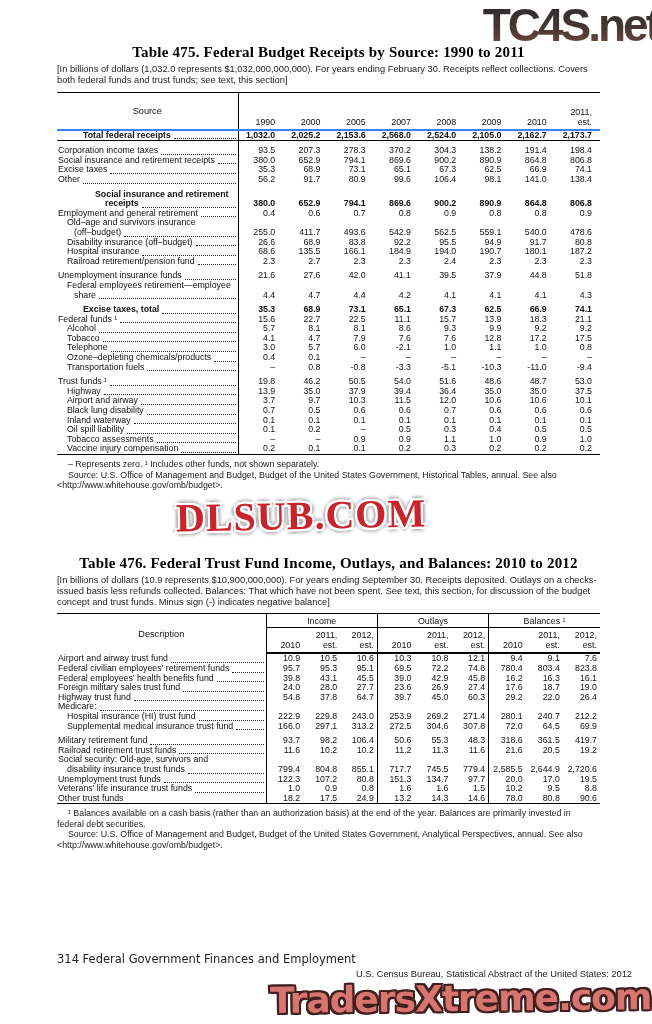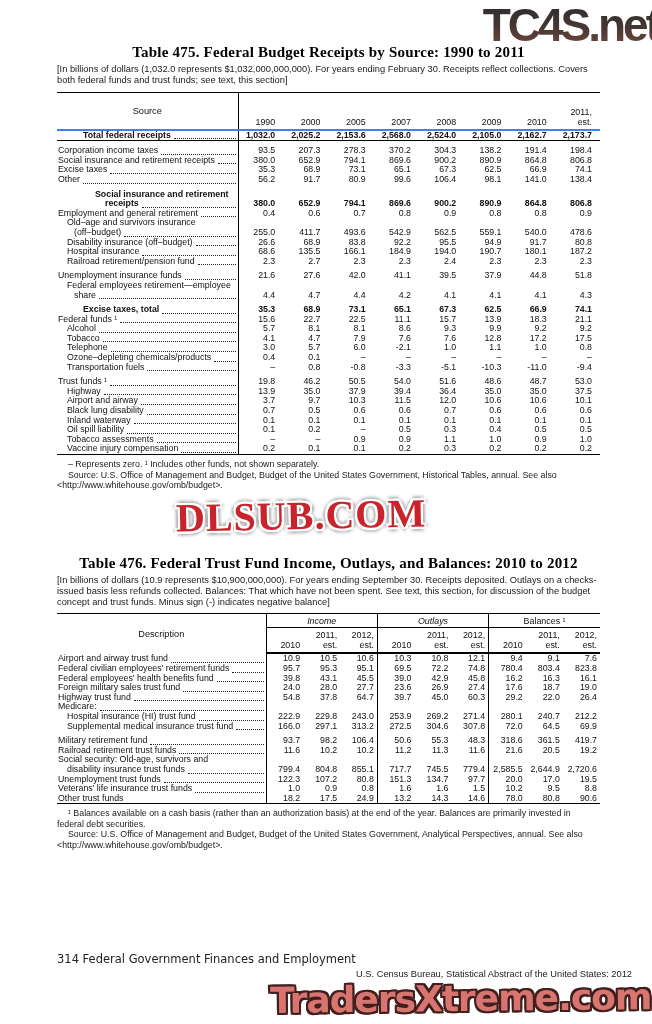--- a/index.html
+++ b/index.html
@@ -51,21 +51,21 @@
   
   table{border-collapse:collapse;table-layout:fixed;width:543px;
         border-top:1px solid #000;border-bottom:1.5px solid #000;}
   th{font-weight:normal;font-size:8.9px;color:#111;padding:0;}
   th.src{text-align:center;vertical-align:middle;border-right:1px solid #000;font-size:9.2px;}
   th.yr{text-align:right;vertical-align:bottom;white-space:pre-line;
         padding:2px 8px 2px 0;line-height:10px;}
   #t476 th.yr{padding-right:3px;}
   #t475 thead th{border-bottom:2px solid #3b82f6;height:32px;}
   #t476 tr.grp th.g{border-bottom:1px solid #000;text-align:center;height:13px;}
-  #t476 tr.grp th:nth-child(2),#t476 tr.grp th:nth-child(3){border-right:1px solid #000;font-style:italic;}
+  #t476 tr.grp th:nth-child(2),#t476 tr.grp th:nth-child(3){border-right:1px solid #000;}
   #t476 tr.sub th{border-bottom:2px solid #000;}
   #t476 tr.sub th:nth-child(3),#t476 tr.sub th:nth-child(6){border-right:1px solid #000;}
   tbody td{font-size:8.8px;line-height:9.6px;padding:0;vertical-align:bottom;color:#111;}
   td.lbl{border-right:1px solid #000;overflow:hidden;}
   td.num{text-align:right;}
   #t475 td.num{padding-right:8px;}
   #t476 td.num{padding-right:3px;}
   #t476 td.num:nth-child(4),#t476 td.num:nth-child(7){border-right:1px solid #000;}
   tr.gap td{height:5px;line-height:5px;}
   tr.rule td{border-bottom:1px solid #000;}

